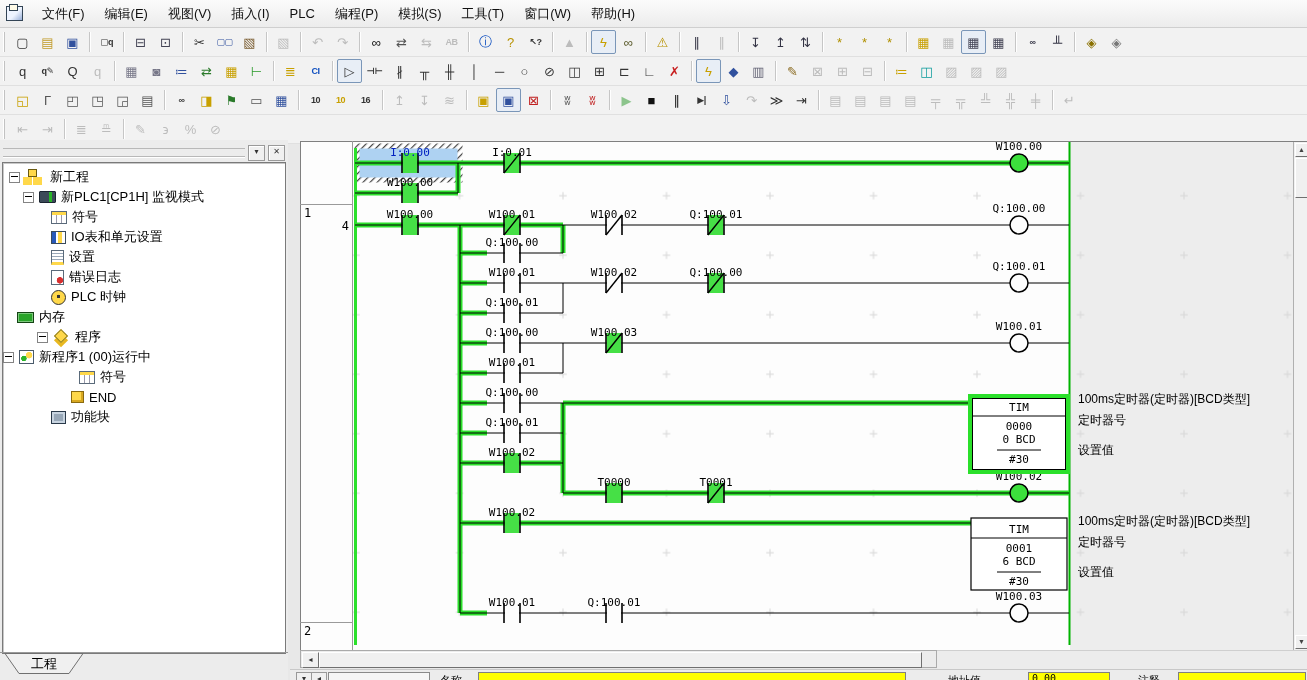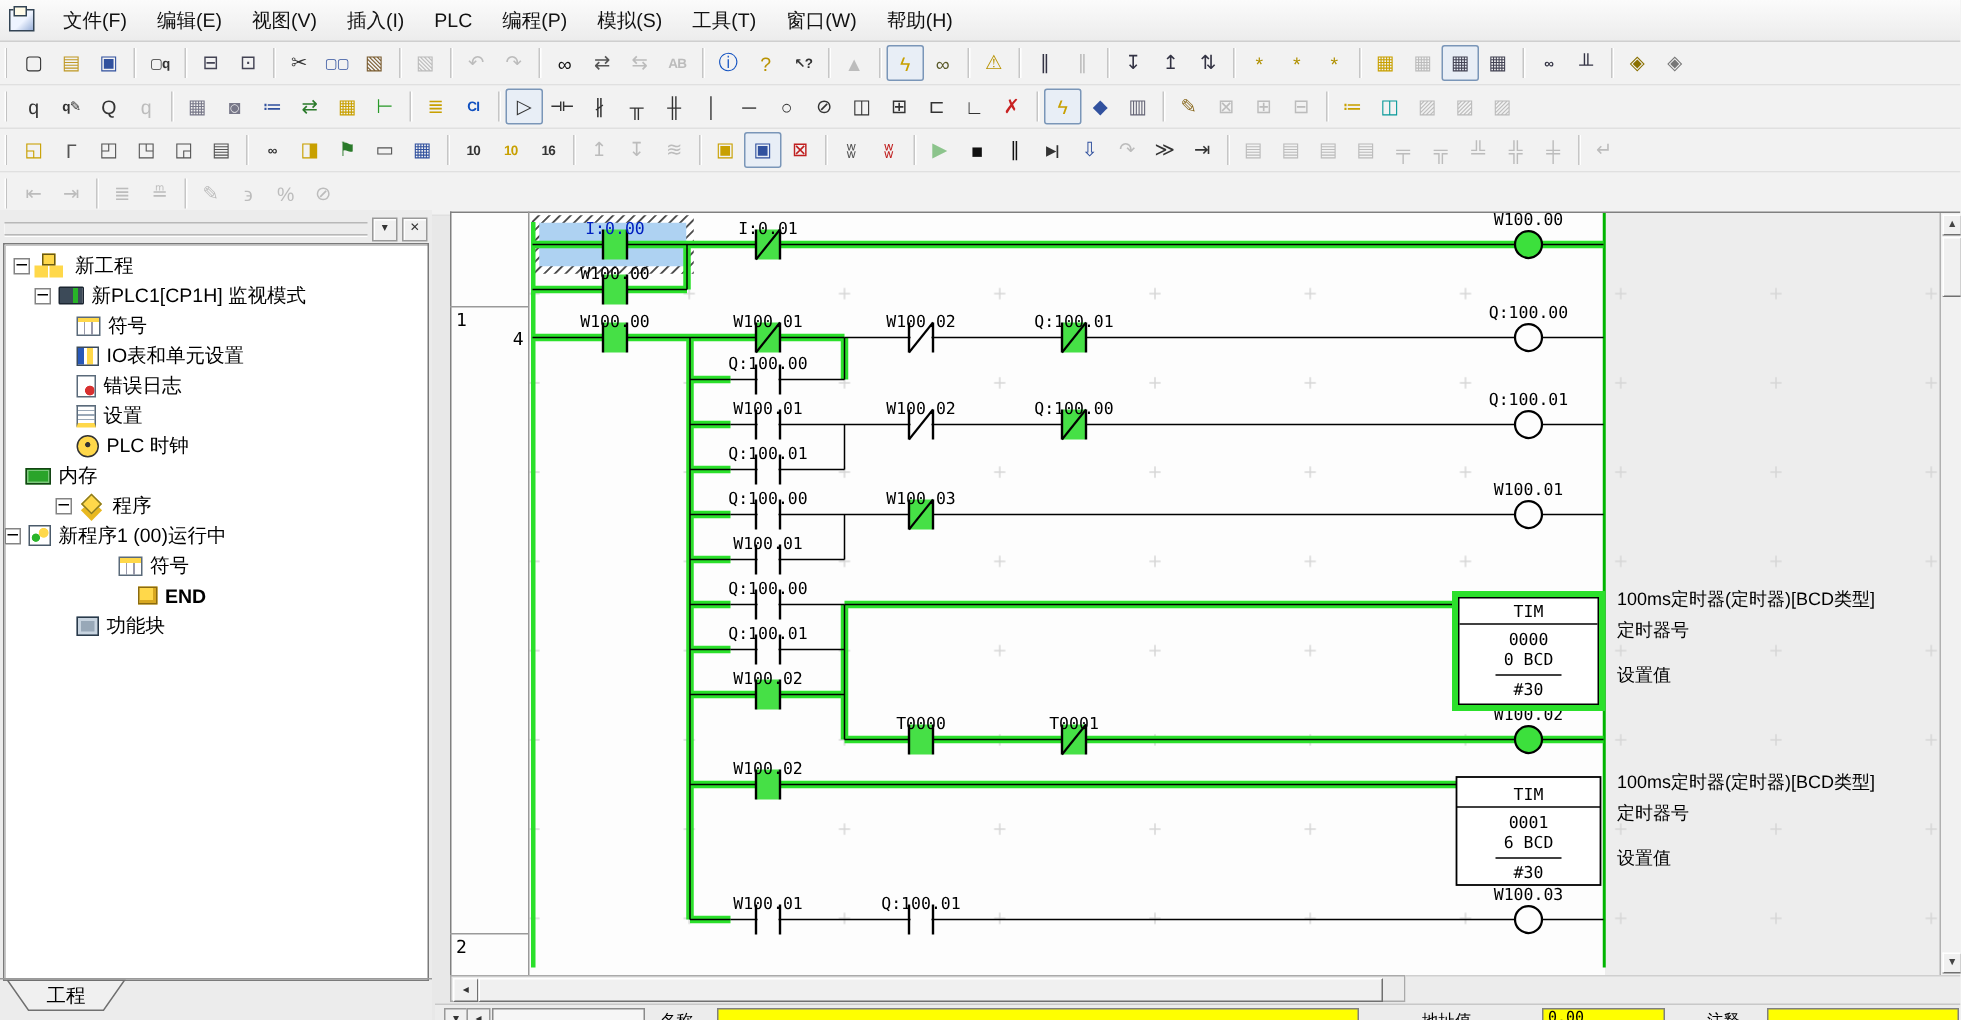--- a/index.html
+++ b/index.html
@@ -299,27 +299,27 @@
         <span class="ti ti-symtable"></span>
         <span>符号</span>
       </div>
       <div class="titem" style="padding-left: 34px;">
         <span class="spc"></span>
         <span class="ti ti-io"></span>
         <span>IO表和单元设置</span>
       </div>
       <div class="titem" style="padding-left: 34px;">
         <span class="spc"></span>
+        <span class="ti ti-settings"></span>
+        <span>设置</span>
+      </div>
+      <div class="titem" style="padding-left: 34px;">
+        <span class="spc"></span>
         <span class="ti ti-errorlog"></span>
         <span>错误日志</span>
-      </div>
-      <div class="titem" style="padding-left: 34px;">
-        <span class="spc"></span>
-        <span class="ti ti-settings"></span>
-        <span>设置</span>
       </div>
       <div class="titem" style="padding-left: 34px;">
         <span class="spc"></span>
         <span class="ti ti-clock"></span>
         <span>PLC 时钟</span>
       </div>
       <div class="titem" style="">
         <span class="spc"></span>
         <span class="ti ti-memory"></span>
         <span>内存</span>
@@ -332,21 +332,21 @@
       <div class="titem" style="">
         <span class="exp"></span>
         <span class="ti ti-programitem"></span>
         <span>新程序1 (00)运行中</span>
       </div>
       <div class="titem" style="padding-left: 62px;">
         <span class="spc"></span>
         <span class="ti ti-symtable"></span>
         <span>符号</span>
       </div>
-      <div class="titem" style="padding-left: 75px; font-weight: bold;">
+      <div class="titem" style="padding-left: 54px;">
         <span class="spc"></span>
         <span class="ti ti-section"></span>
         <span>END</span>
       </div>
       <div class="titem" style="padding-left: 34px;">
         <span class="spc"></span>
         <span class="ti ti-fb"></span>
         <span>功能块</span>
       </div>
     </div>

